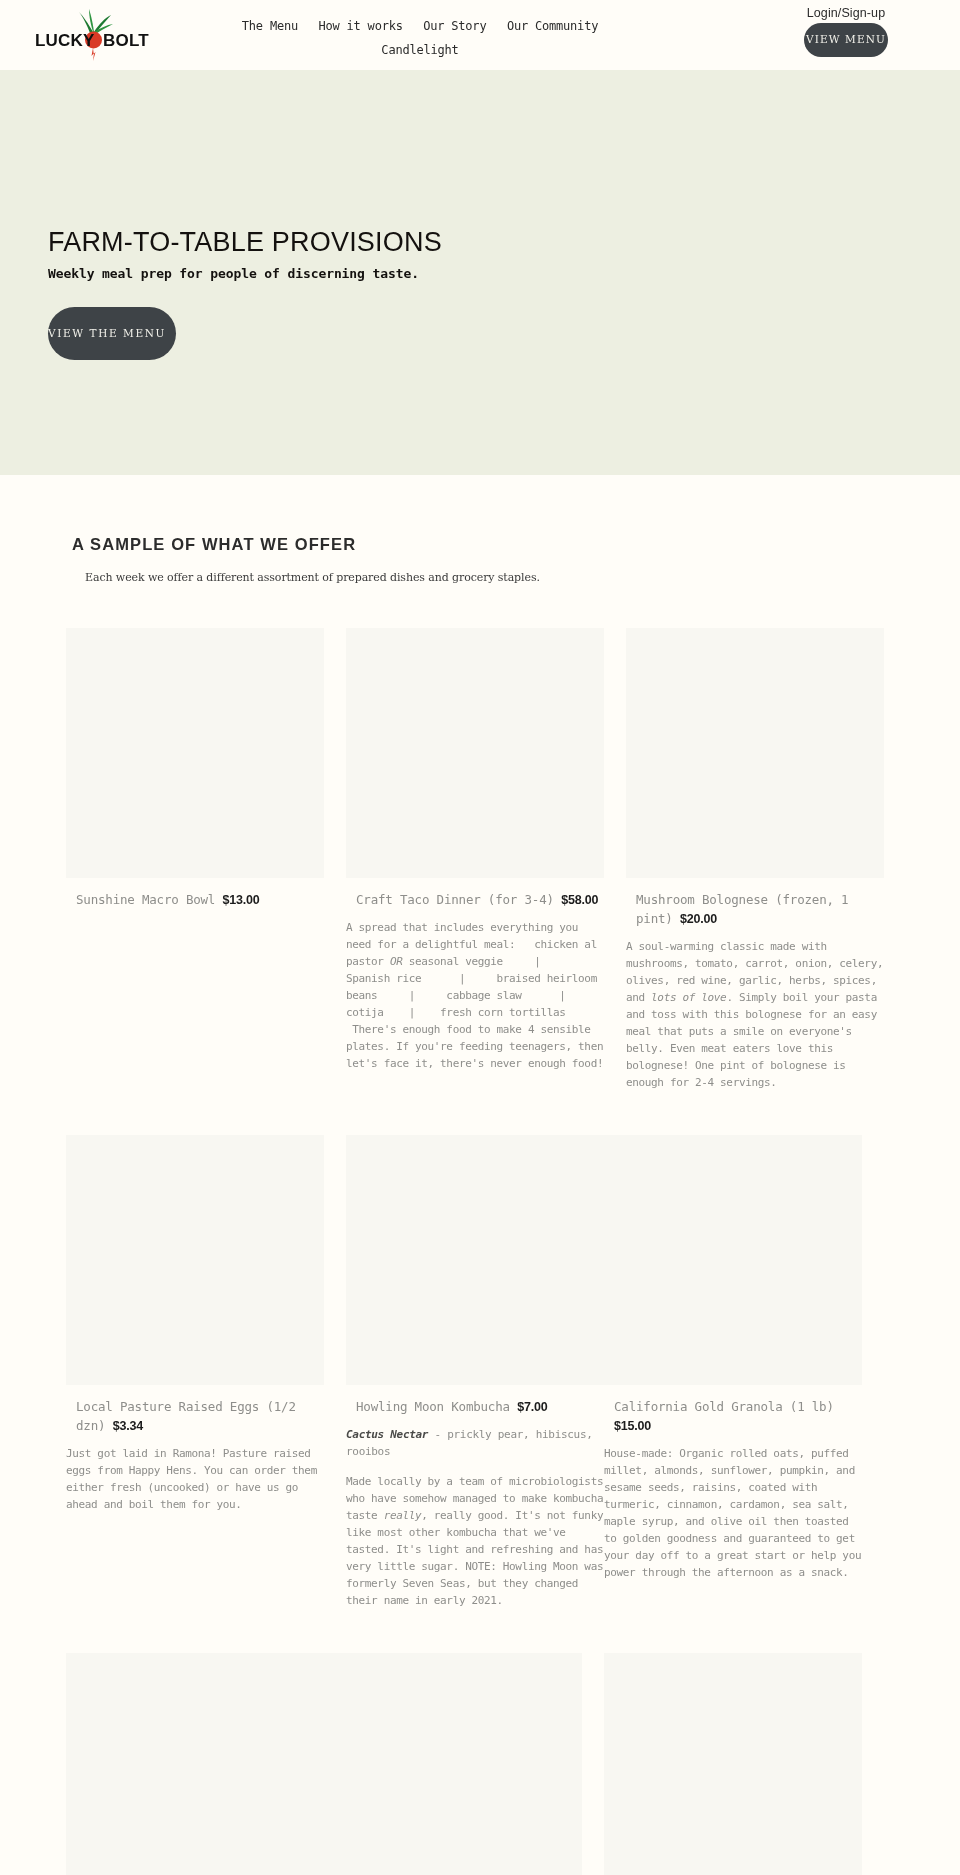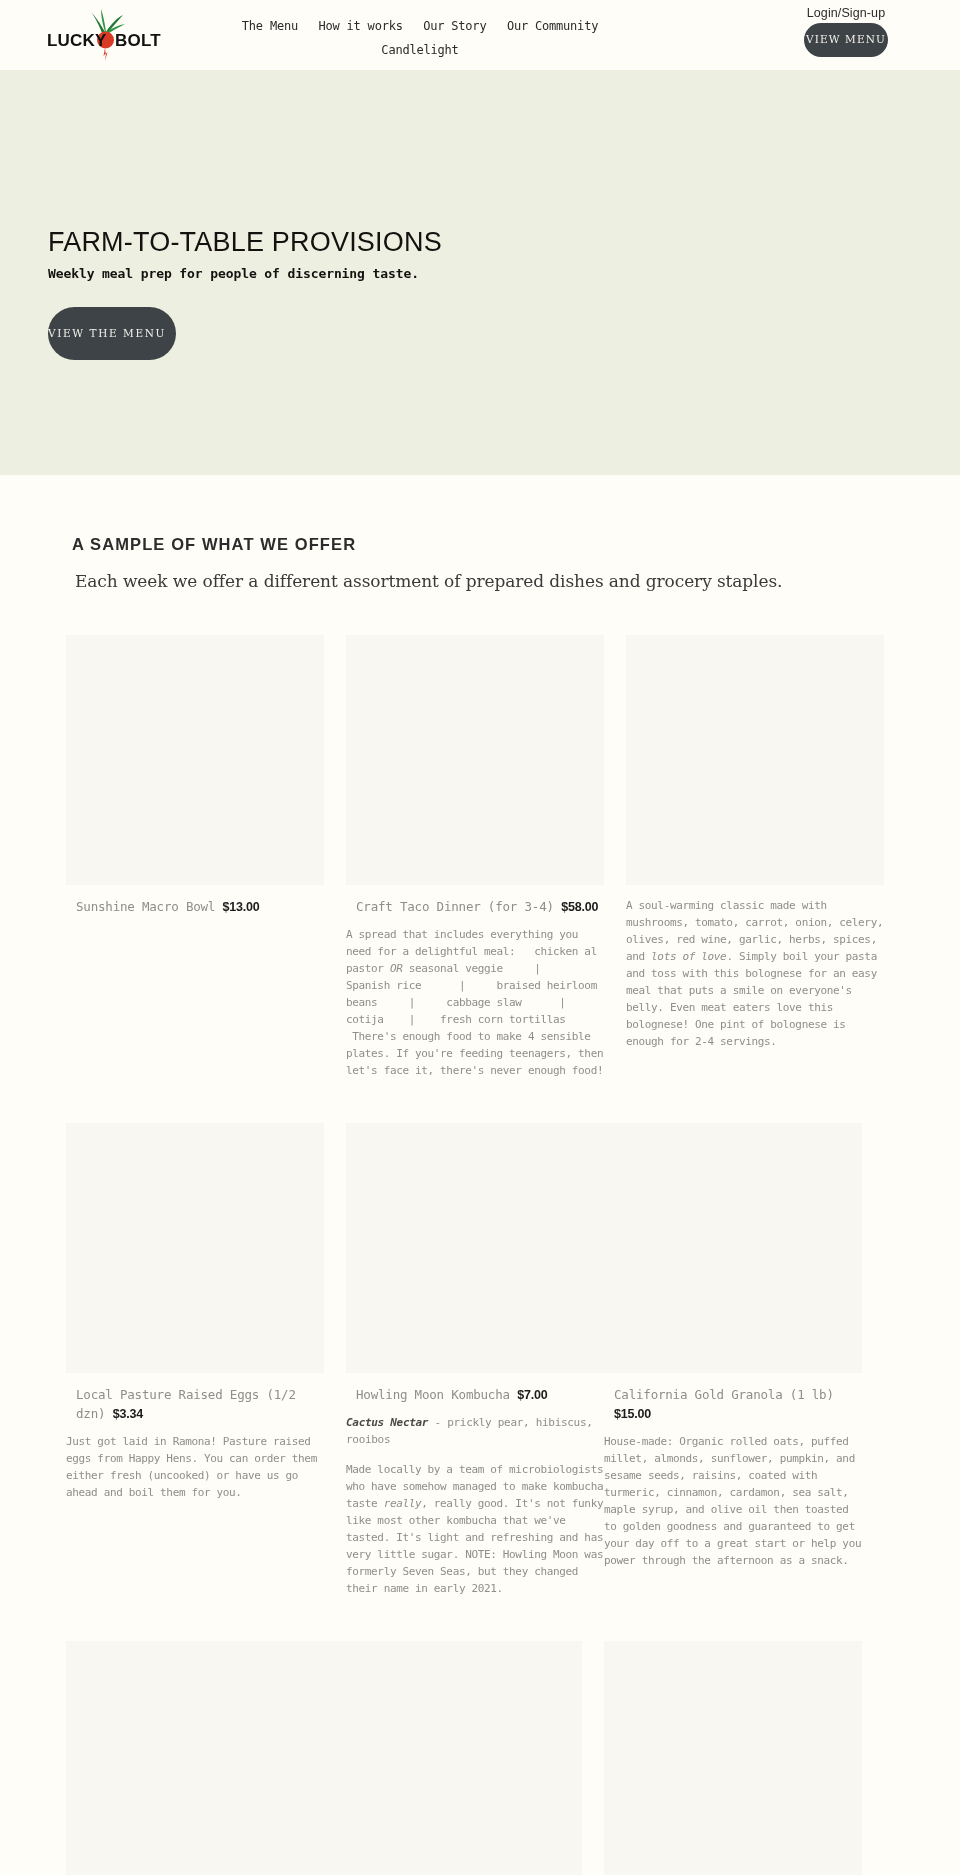--- a/index.html
+++ b/index.html
@@ -17,21 +17,21 @@
   .site-header {
     width: 960px;
     height: 70px;
     background: #fffdf8;
     display: flex;
     align-items: flex-start;
     position: relative;
   }
   .logo-wrap {
     position: absolute;
-    left: 45px;
+    left: 33px;
     top: 4px;
     width: 120px;
     height: 58px;
     display: block;
   }
   .logo-svg { display: block; }
 
   .main-nav {
     position: absolute;
     left: 210px;
@@ -138,23 +138,23 @@
   .section-title {
     font-family: "Liberation Sans", sans-serif;
     font-size: 16.5px;
     font-weight: 700;
     color: #2c2c2c;
     letter-spacing: 1.1px;
     margin: 0 0 17px 0;
   }
   .section-sub {
     font-family: "DejaVu Serif", "Liberation Serif", serif;
-    font-size: 17px;
+    font-size: 11px;
     color: #3a3a3a;
-    margin: 3px;
+    margin: 13px;
     letter-spacing: -0.1px;
   }
 
   .grid {
     display: flex;
     flex-wrap: wrap;
     padding: 0 66px;
     margin-top: 44px;
   }
   .card {
@@ -277,20 +277,21 @@
         <div class="card-img"></div>
         <div class="card-body">
           <h3 class="card-title">Craft Taco Dinner (for 3-4) <span class="card-price">$58.00</span></h3>
           <p class="card-desc">A spread that includes everything you need for a delightful meal:   chicken al pastor <i>OR</i> seasonal veggie     |    Spanish rice      |     braised heirloom beans     |     cabbage slaw      |     cotija    |    fresh corn tortillas
  There's enough food to make 4 sensible plates. If you're feeding teenagers, then let's face it, there's never enough food!</p>
         </div>
       </div>
       <div class="card">
         <div class="card-img"></div>
         <div class="card-body">
+          <h3 class="card-title">Mushroom Bolognese (frozen, 1 pint) <span class="card-price">$20.00</span></h3>
           <p class="card-desc">A soul-warming classic made with mushrooms, tomato, carrot, onion, celery, olives, red wine, garlic, herbs, spices, and <i>lots of love</i>. Simply boil your pasta and toss with this bolognese for an easy meal that puts a smile on everyone's belly. Even meat eaters love this bolognese! One pint of bolognese is enough for 2-4 servings.</p>
         </div>
       </div>
       <div class="row-gap"></div>
       <div class="card">
         <div class="card-img"></div>
         <div class="card-body">
           <h3 class="card-title">Local Pasture Raised Eggs (1/2 dzn) <span class="card-price">$3.34</span></h3>
           <p class="card-desc">Just got laid in Ramona! Pasture raised eggs from Happy Hens. You can order them either fresh (uncooked) or have us go ahead and boil them for you.</p>
         </div>

